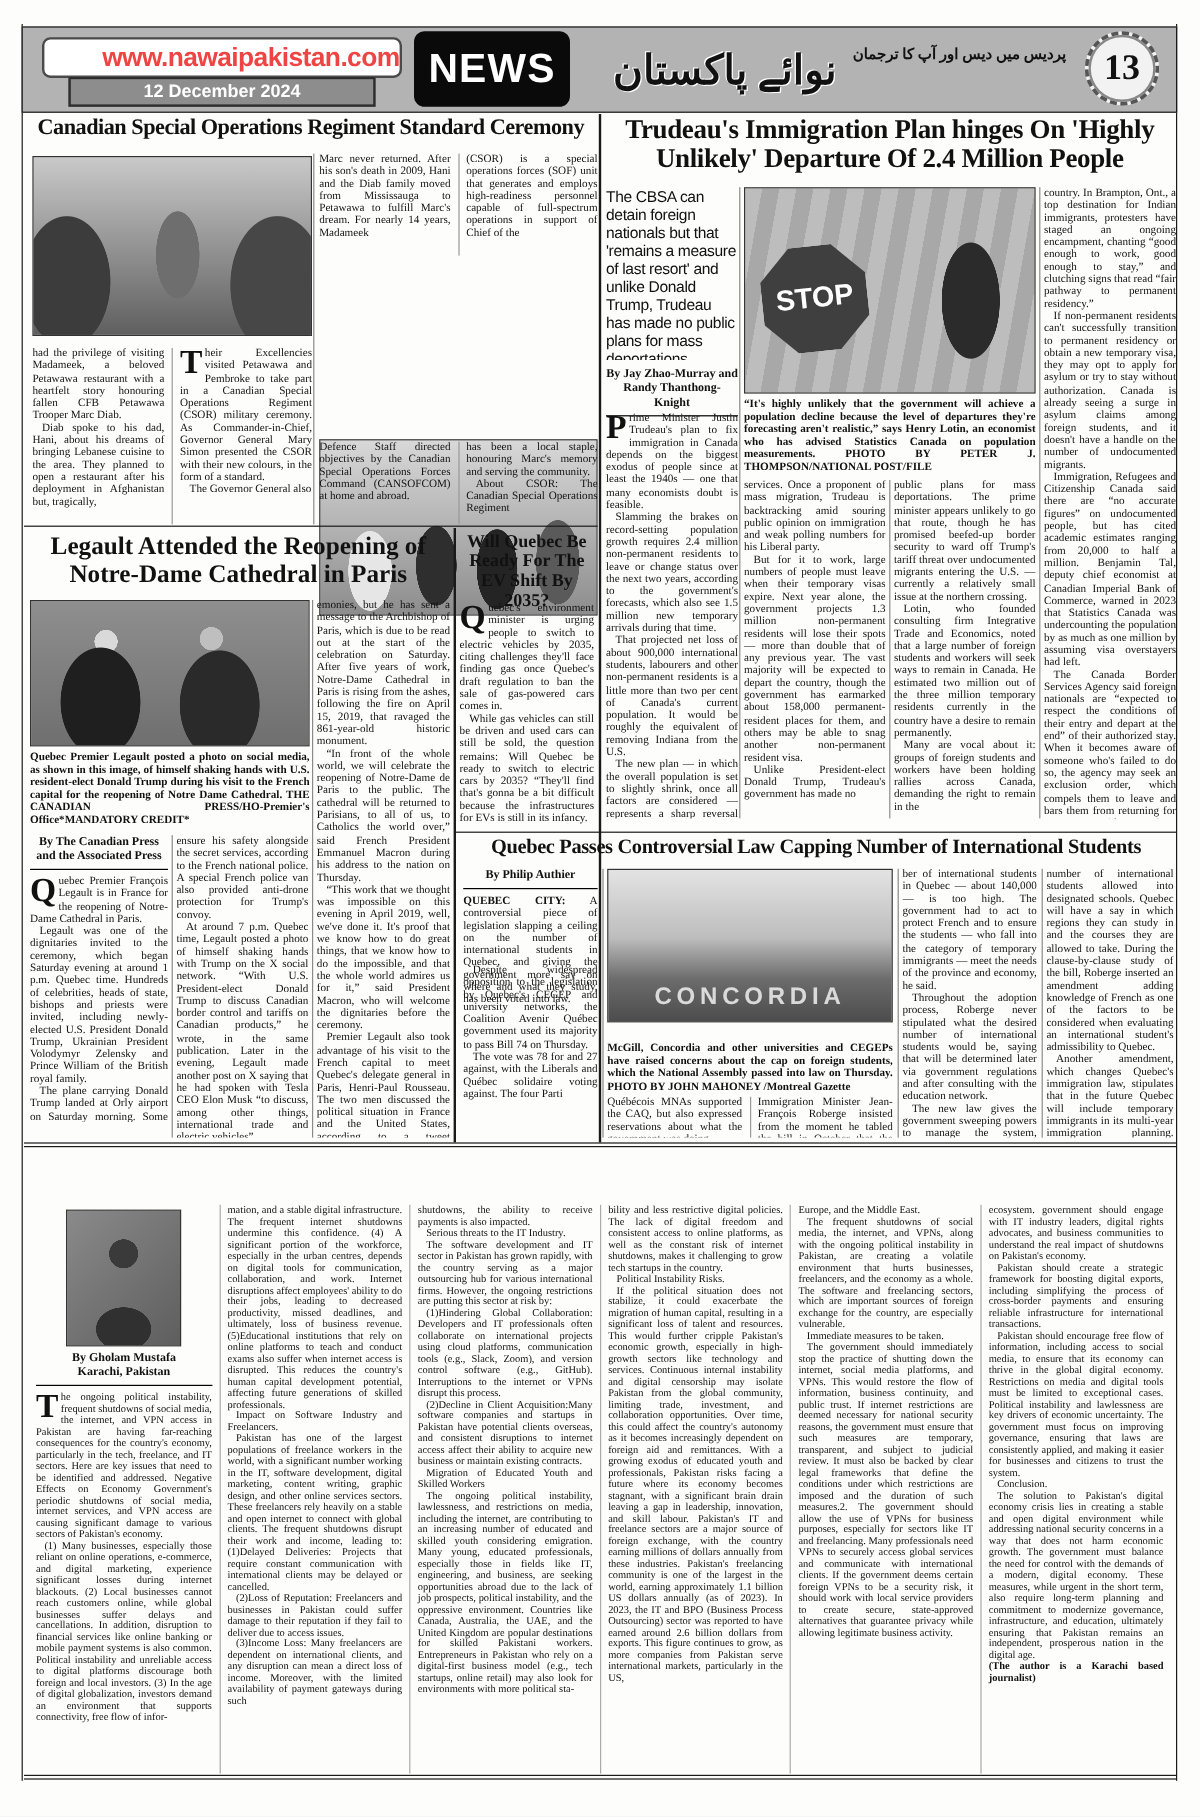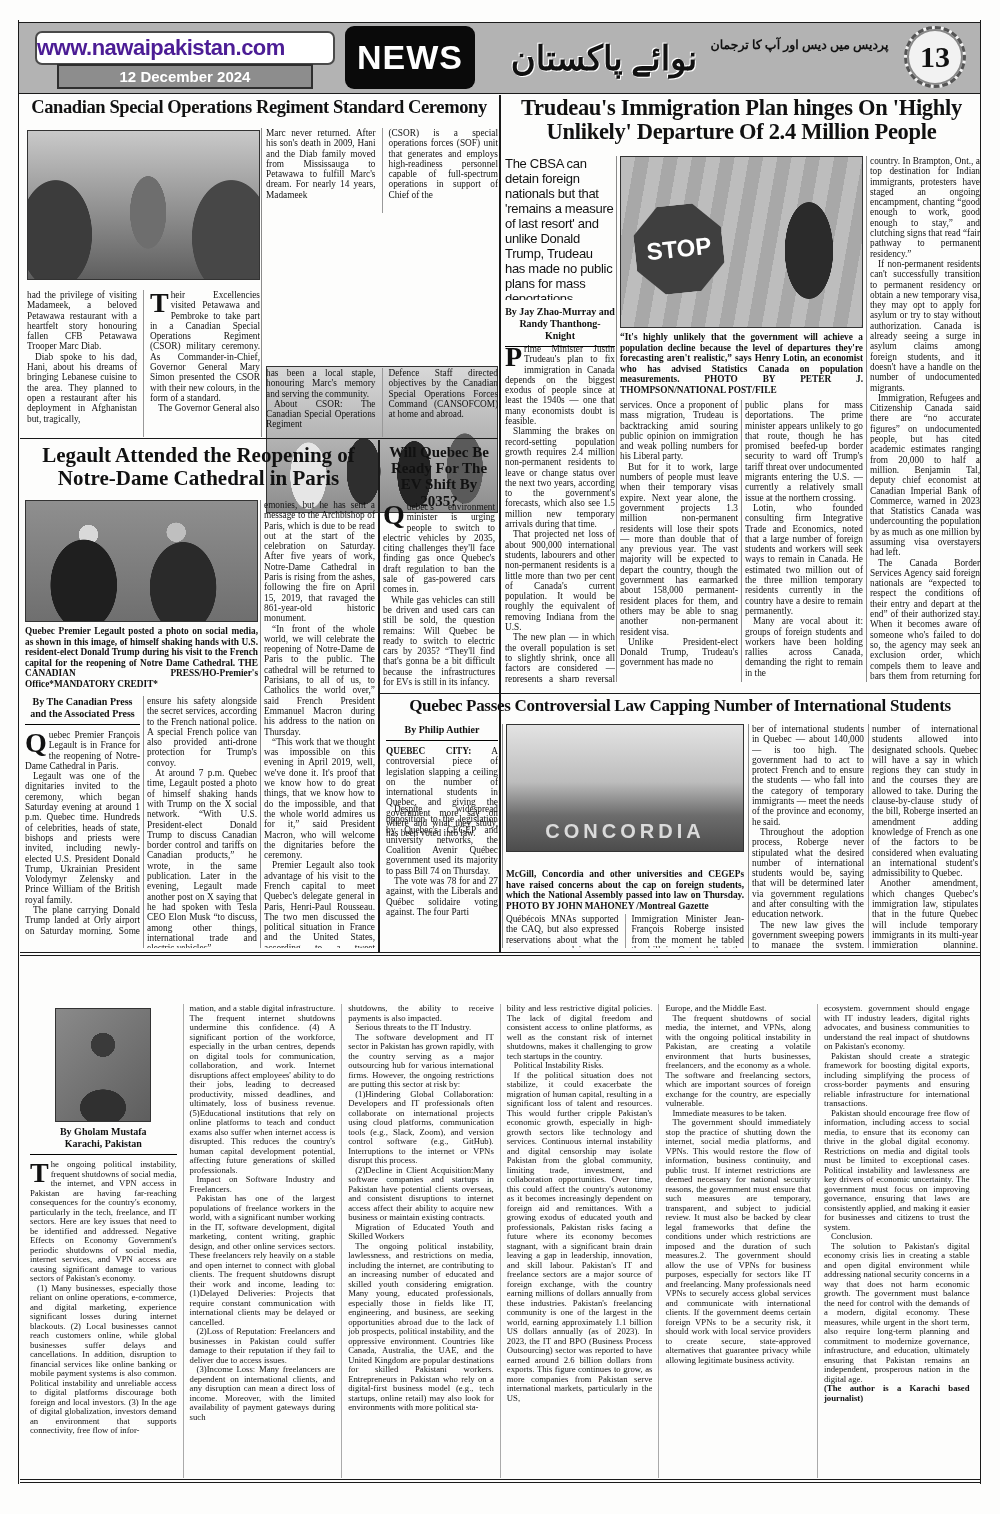--- a/index.html
+++ b/index.html
@@ -2,22 +2,22 @@
 <html><head>
 <meta charset="utf-8">
 <style>
   html,body{margin:0;padding:0;background:#e8e8e6;}
   .page{position:relative;width:1000px;height:1514px;background:#fdfdfc;margin:0 auto;
         font-family:"Liberation Serif","DejaVu Serif",serif;color:#111;overflow:hidden;}
   .abs{position:absolute;box-sizing:border-box;}
   .sheet{border-left:1.5px solid #1a1a1a;border-right:1.5px solid #1a1a1a;}
   
   #hdr{background:#b3b3b3;border:1.5px solid #1a1a1a;}
-  .sitebox{background:#fff;border:2px solid #4a4a4a;border-radius:7px;display:flex;align-items:center;justify-content:flex-start;
-           font-family:"Liberation Sans","DejaVu Sans",sans-serif;font-weight:bold;font-size:22px;letter-spacing:-0.5px;color:#4c1d95;}
+  .sitebox{background:#fff;border:2px solid #4a4a4a;border-radius:7px;display:flex;align-items:center;justify-content:flex-end;
+           font-family:"Liberation Sans","DejaVu Sans",sans-serif;font-weight:bold;font-size:22px;letter-spacing:-0.5px;color:#ef4444;}
   .datebar{background:#8d8d8d;border:2px solid #2e2e2e;color:#fff;display:flex;align-items:center;justify-content:center;
            font-family:"Liberation Sans","DejaVu Sans",sans-serif;font-weight:bold;font-size:15px;}
   .newsbox{background:#0a0a0a;border-radius:9px;color:#fff;display:flex;align-items:center;justify-content:center;
            font-family:"Liberation Sans","DejaVu Sans",sans-serif;font-weight:bold;font-size:34px;letter-spacing:1px;}
   .masthead{font-weight:bold;font-size:34px;direction:rtl;display:flex;align-items:center;justify-content:center;
             text-shadow:1px 1px 0 #fff,-1px -1px 0 #fff;}
   .tagline{direction:rtl;text-align:center;font-weight:bold;font-size:12.5px;line-height:17px;}
   .pagenum{background:#f2f2f2;border:3px dashed #555;border-radius:50%;display:flex;align-items:center;justify-content:center;
            font-weight:bold;font-size:30px;box-shadow:0 0 0 2px #888 inset;}
   
@@ -119,25 +119,25 @@
       <div class="col flow">
           <p>Marc never returned. After his son's death in 2009, Hani and the Diab family moved from Mississauga to Petawawa to fulfill Marc's dream. For nearly 14 years, Madameek</p>
         </div>
       <div class="col flow">
           <p>(CSOR) is a special operations forces (SOF) unit that generates and employs high-readiness personnel capable of full-spectrum operations in support of Chief of the</p>
         </div>
     </div>
     <div class="abs photo ph-group" style="left:246px;top:120px;width:232px;height:147px;"></div>
     <div class="abs twocol" style="left:246px;top:272px;width:232px;height:69px;">
       <div class="col flow">
+          <p>Defence Staff directed objectives by the Canadian Special Operations Forces Command (CANSOFCOM) at home and abroad.</p>
+        </div>
+      <div class="col flow">
           <p>has been a local staple, honouring Marc's memory and serving the community.</p>
           <p>About CSOR: The Canadian Special Operations Regiment</p>
-        </div>
-      <div class="col flow">
-          <p>Defence Staff directed objectives by the Canadian Special Operations Forces Command (CANSOFCOM) at home and abroad.</p>
         </div>
     </div>
     <div class="abs twocol" style="left:7px;top:194px;width:233px;height:147px;">
       <div class="col flow">
           <p>had the privilege of visiting Madameek, a beloved Petawawa restaurant with a heartfelt story honouring fallen CFB Petawawa Trooper Marc Diab.</p>
           <p>Diab spoke to his dad, Hani, about his dreams of bringing Lebanese cuisine to the area. They planned to open a restaurant after his deployment in Afghanistan but, tragically,</p>
         </div>
       <div class="col flow dc">
           <p>Their Excellencies visited Petawawa and Pembroke to take part in a Canadian Special Operations Regiment (CSOR) military ceremony. As Commander-in-Chief, Governor General Mary Simon presented the CSOR with their new colours, in the form of a standard.</p>
           <p>The Governor General also</p>

